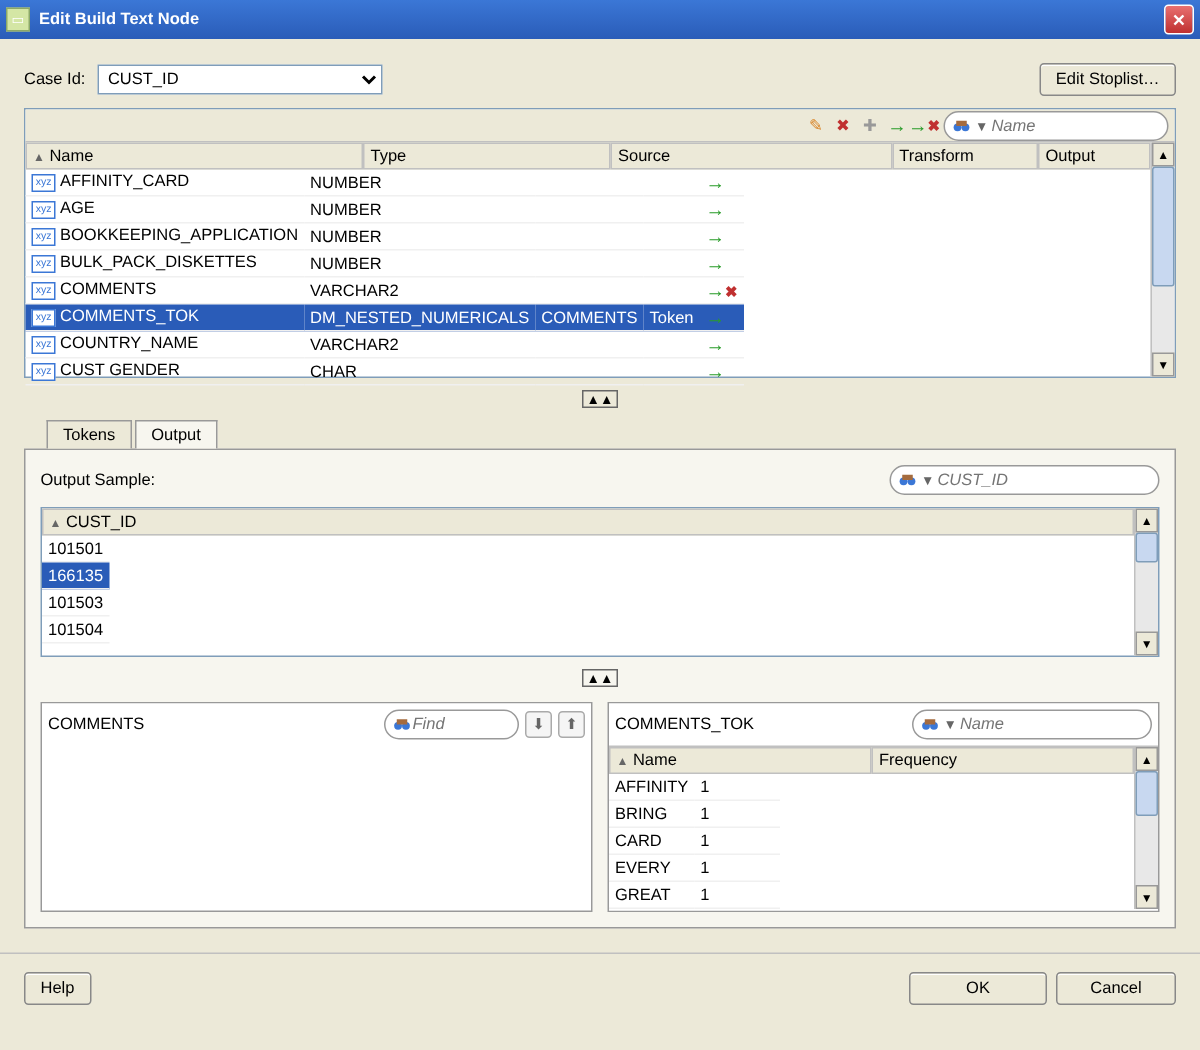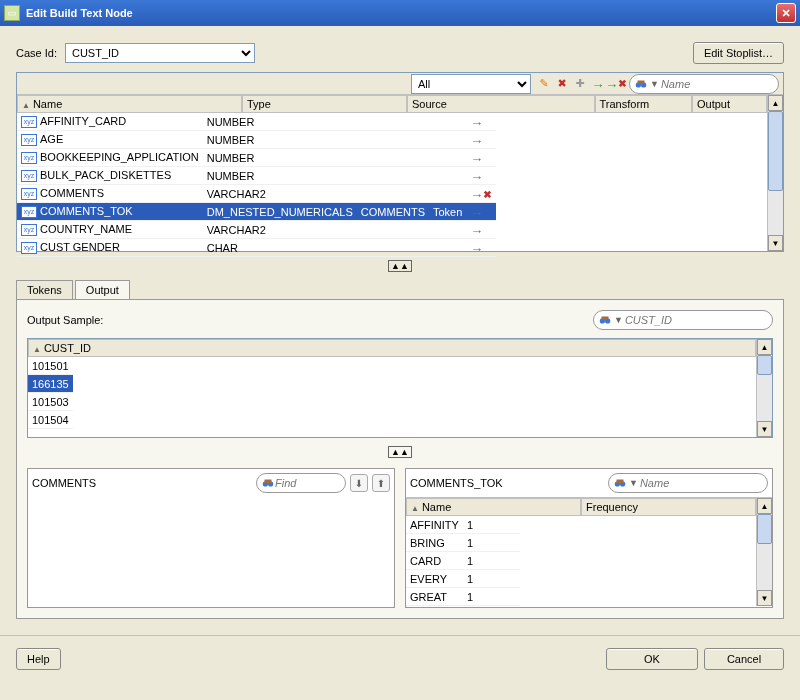--- a/index.html
+++ b/index.html
@@ -26,21 +26,21 @@
 .cell { display: table-cell; vertical-align: middle; height: 18px; }
 .sel { background: #2a5cb8; color: #fff; }
 .scroll { float: right; width: 16px; background: #e8e8e8; border-left: 1px solid #c0c0c0; display: flex; flex-direction: column; }
 .scroll-btn { height: 16px; background: #ece9d8; border: 1px solid #999; display: flex; align-items: center; justify-content: center; font-size: 8px; }
 .scroll-track { flex: 1; }
 .scroll-thumb { background: #c8d8f0; border: 1px solid #7f9db9; border-radius: 2px; }
 .col-icon { width: 16px; height: 12px; display: inline-block; border: 1px solid #3b77d6; background: #fff; color: #3b77d6; font-size: 7px; text-align: center; line-height: 10px; vertical-align: middle; margin-right: 3px; }
 .arrow-green { color: #2a9c2a; font-weight: bold; font-size: 13px; }
 .arrow-red { color: #c03030; font-weight: bold; font-size: 13px; }
 .expand-icon { display: flex; justify-content: center; margin: 8px 0; }
-.tabs { display: flex; }
+.tabs { display: flex; margin-left: 15px; }
 .tab { border: 1px solid #999; padding: 3px 10px; background: #ece9d8; border-bottom: none; margin-right: 2px; cursor: pointer; }
 .tab.active { background: #f7f6ef; position: relative; z-index: 1; }
 .tabpanel { border: 1px solid #999; background: #f7f6ef; padding: 10px; }
 .sort-tri { font-size: 8px; color: #666; margin-right: 3px; }
 .bottom-row { display: flex; gap: 10px; margin-top: 10px; }
 .panel { flex: 1; border: 1px solid #999; background: #fff; display: flex; flex-direction: column; }
 .panel-head { display: flex; align-items: center; padding: 4px; gap: 4px; background: #fff; }
 .panel-body { flex: 1; padding: 4px; overflow: hidden; }
 .footer { display: flex; padding: 12px 16px; border-top: 1px solid #c0c0c0; background: #ece9d8; }
 .footer .spacer { flex: 1; }
@@ -62,23 +62,20 @@
     <select style="width:190px">
       <option>CUST_ID</option>
     </select>
     <div style="flex:1"></div>
     <button class="btn">Edit Stoplist…</button>
   </div>
 
   <div class="grid-wrap" style="height:180px;">
     <div style="height:22px; background:#ece9d8; display:flex; align-items:center; padding:0 4px; border-bottom:1px solid #c0c0c0;">
       <div style="flex:1"></div>
-      <select style="width:120px; margin-right:4px;">
-        <option>All</option>
-      </select>
       <span class="tool-icon" style="color:#d88020;">✎</span>
       <span class="tool-icon" style="color:#c03030;">✖</span>
       <span class="tool-icon" style="color:#999;">✚</span>
       <span class="tool-icon">
           <span class="arrow-green">→</span>
         </span>
       <span class="tool-icon">
           <span class="arrow-green">→</span>
           <span class="arrow-red" style="font-size:10px;">✖</span>
         </span>

